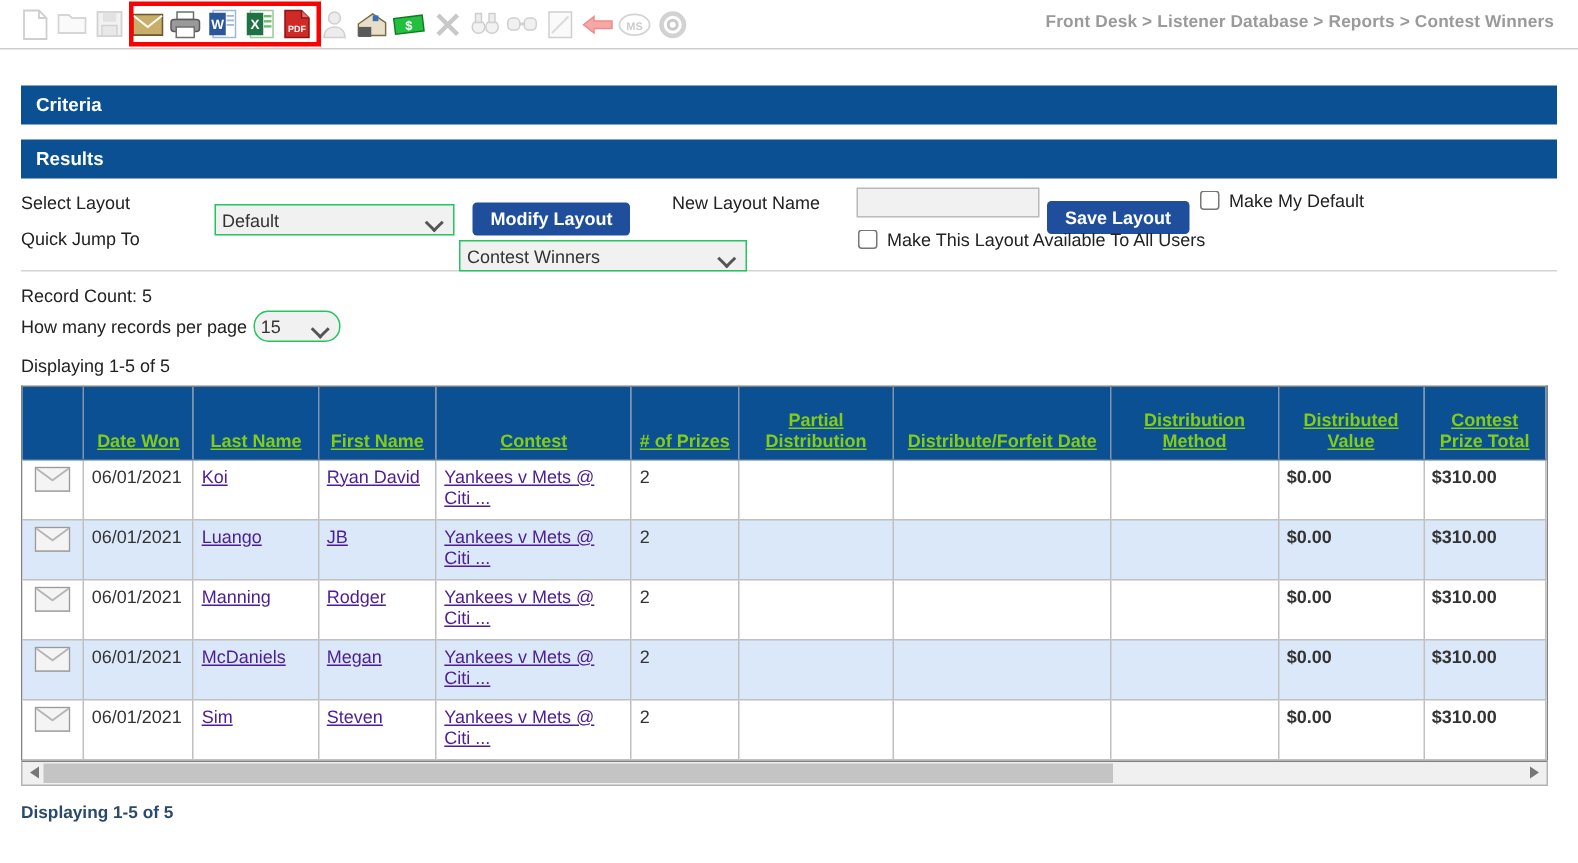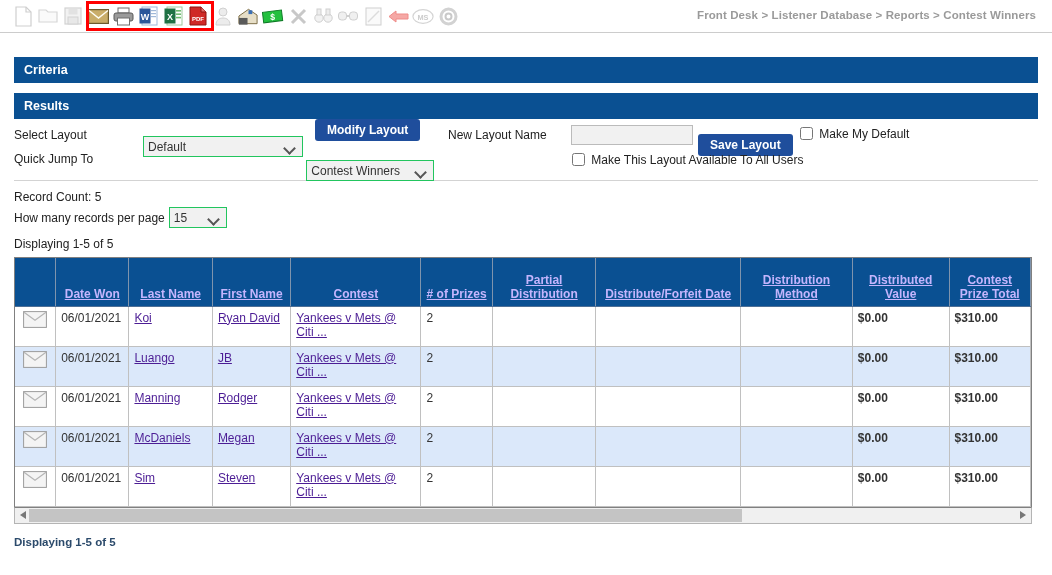--- a/index.html
+++ b/index.html
@@ -168,21 +168,21 @@
     box-sizing: border-box;
     width: 1018px;
   }
   table.grid {
     border-collapse: collapse;
     width: 100%;
     table-layout: fixed;
   }
   table.grid th {
     background: #0a5092;
-    color: #c4b5fd;
+    color: #84cc16;
     font-size: 12px;
     font-weight: bold;
     vertical-align: bottom;
     text-align: center;
     padding: 4px 4px 5px 4px;
     border-right: 1px solid #7f94ad;
     border-bottom: 1px solid #4d6f96;
     height: 48px;
     box-sizing: border-box;
   }
@@ -408,51 +408,51 @@
 
 <div class="layout-area">
 
   <span class="abs lbl" style="left:0;top:9px;">Select Layout</span>
   <span class="selwrap abs" style="left:129px;top:5px;">
     <select class="sel" style="width:160px;">
       <option>Default</option>
     </select>
   </span>
 
-  <button class="btn-blue abs" style="left:301px;top:0;">Modify Layout</button>
+  <button class="btn-blue abs" style="left:301px;top:16px;">Modify Layout</button>
 
   <span class="abs lbl" style="left:434px;top:9px;">New Layout Name</span>
   <input class="txtinput abs" style="left: 557px; top: 6px;" type="text" value="">
 
   <button class="btn-blue abs" style="left:684px;top:15px;">Save Layout</button>
 
   <span class="abs lbl" style="left:786px;top:8px;white-space:nowrap;">
     <input class="cb" type="checkbox" style="">
     <span>Make My Default</span>
   </span>
 
   <span class="abs lbl" style="left:0;top:33px;">Quick Jump To</span>
   <span class="selwrap abs" style="left:129px;top:29px;">
-    <select class="sel" style="width:128px;">
+    <select class="sel" style="width:192px;">
       <option>Contest Winners</option>
     </select>
   </span>
 
   <span class="abs lbl" style="left:558px;top:34px;white-space:nowrap;">
     <input class="cb" type="checkbox" style="">
     <span>Make This Layout Available To All Users</span>
   </span>
 </div>
 
 <div class="reccount">
   <div>Record Count: 5</div>
   <div class="line2">
     <span>How many records per page</span>
     <span class="selwrap">
-      <select class="sel" style="width:58px;">
+      <select class="sel" style="width:58px;border-radius:10px;">
         <option>15</option>
       </select>
     </span>
   </div>
   <div class="line3">Displaying 1-5 of 5</div>
 </div>
 
 <div class="tablewrap">
   <table class="grid">
     <colgroup>

